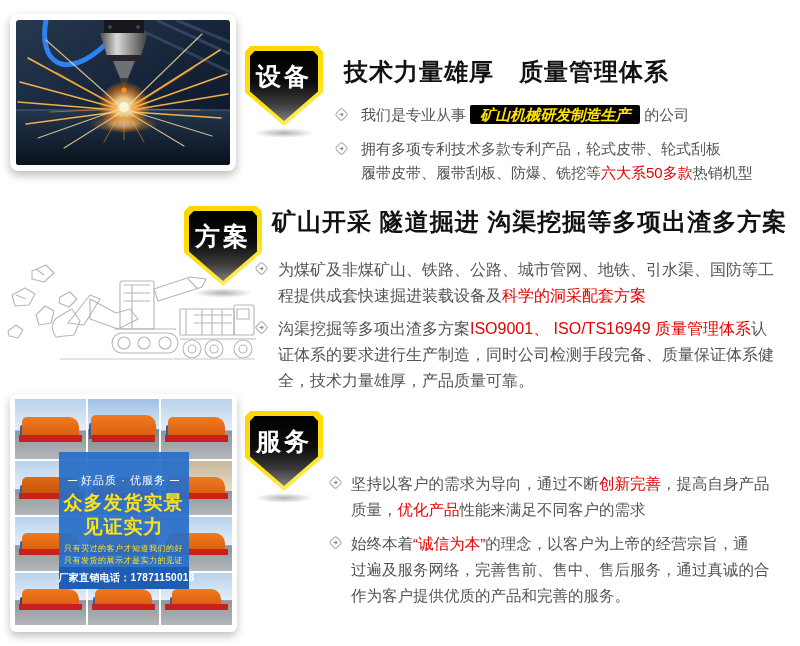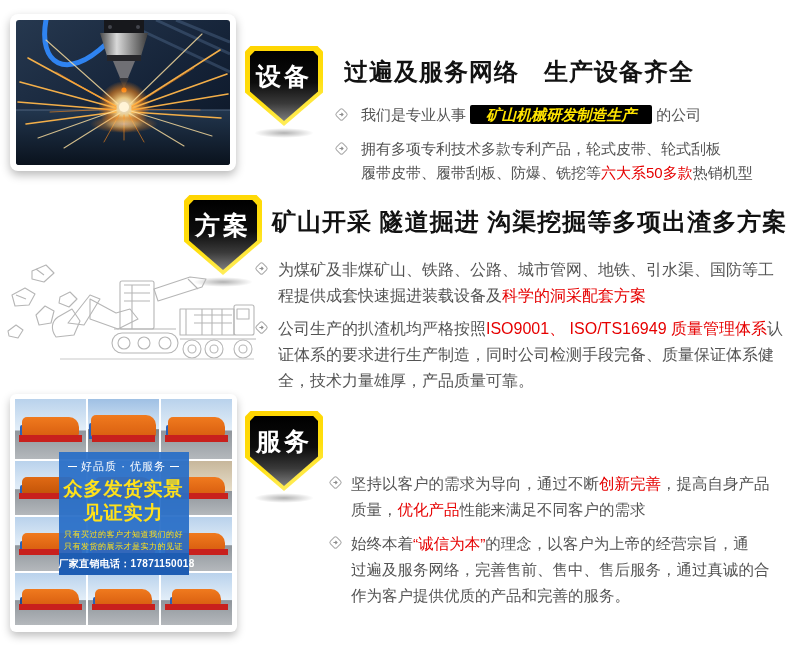--- a/index.html
+++ b/index.html
@@ -33,35 +33,35 @@
 
   
   .sec-heading{position:absolute;color:var(--heading);font-weight:700;font-size:24px;
     letter-spacing:1px;white-space:pre;}
   .bullets{position:absolute;}
   .bullet-row{display:flex;align-items:flex-start;}
   .bullet-ico{flex:0 0 15px;margin-top:4px;}
   .bullet-text{white-space:pre-wrap;color:var(--body);}
   .seg-red{color:var(--red);}
   .seg-chip{background:var(--chip_bg);color:var(--chip_text);font-weight:700;
-    font-style:italic;padding:1px 16px;border-radius:2px;}
+    font-style:italic;padding:1px 10px;border-radius:2px;}
 
   .b1{left:334px;top:103px;width:470px;font-size:15px;line-height:1.55;}
   .b1 .bullet-row{margin-bottom:11px;gap:12px;}
   .b2{left:254px;top:257px;width:555px;font-size:16px;line-height:1.62;}
   .b2 .bullet-row{margin-bottom:7px;gap:9px;}
   .b3{left:328px;top:471px;width:475px;font-size:15.5px;line-height:1.66;}
   .b3 .bullet-row{margin-bottom:9px;gap:8px;}
 
   .h1{left:344px;top:56px;}
   .h2{left:272px;top:206px;}
   .h3{left:336px;top:425px;}
 
   .badge-equip{left:245px;top:46px;}
-  .badge-plan{left:184px;top:195px;}
+  .badge-plan{left:184px;top:206px;}
   .badge-serv{left:245px;top:411px;}
 
   
   .lineart{position:absolute;left:2px;top:253px;}
 
   
   .collage-card{position:absolute;left:10px;top:394px;width:227px;height:238px;
     background:#fff;border-radius:6px;padding:5px;box-shadow:0 4px 9px rgba(0,0,0,.25);}
   .collage-grid{position:relative;width:100%;height:100%;display:grid;
     grid-template-columns:1fr 1fr 1fr;grid-template-rows:60px 54px 54px 52px;gap:2px;}
@@ -73,21 +73,21 @@
   .tile::after{content:"";position:absolute;left:6%;right:6%;top:60%;height:11%;
     background:#c8201d;}
   .tile:nth-child(2){background:linear-gradient(180deg,#9fc0e4 0%,#d7e7f6 50%,#7d8388 51%,#a9adb1 100%);}
   .tile:nth-child(2)::before,.tile:nth-child(8)::before{left:4%;right:4%;top:26%;height:38%;}
   .tile:nth-child(4)::before{background:linear-gradient(180deg,#e06a14,#c35408);}
   .tile:nth-child(6){background:linear-gradient(180deg,#c7b79b 0%,#e6ddc9 55%,#8f959b 56%,#b4b8bc 100%);}
   .tile:nth-child(10)::before{box-shadow:-5px 5px 0 -3px #1f4e96;}
   .tile:nth-child(12)::before{left:16%;right:16%;}
   .overlay{position:absolute;left:50%;top:50%;transform:translate(-50%,-50%);
     width:130px;height:122px;background:rgba(40,110,199,.93);z-index:3;
-    display:flex;flex-direction:column;align-items:center;padding-top:7px;}
+    display:flex;flex-direction:column;align-items:center;padding-top:21px;}
   .overlay-tagline{display:flex;align-items:center;color:#fff;font-size:11px;
     letter-spacing:1px;white-space:nowrap;}
   .overlay-tagline::before,.overlay-tagline::after{content:"";height:1px;width:9px;
     background:#fff;margin:0 4px;}
   .overlay-headline{color:var(--overlay_yellow);font-weight:700;font-size:19px;
     letter-spacing:1px;line-height:1.25;white-space:nowrap;margin-top:3px;}
   .overlay-headline.second{margin-top:0;}
   .overlay-sub{color:var(--overlay_yellow);font-size:8px;letter-spacing:.5px;
     white-space:nowrap;line-height:1.5;text-align:right;}
   .overlay-sub.first{margin-top:4px;}
@@ -177,21 +177,21 @@
       <ellipse cx="108" cy="104" rx="34" ry="9" fill="url(#glow)" opacity=".45"></ellipse>
     </svg>
   </div>
 
   <div class="badge badge-equip">
     <div class="badge-shape"></div>
     <div class="badge-label">设备</div>
     <div class="badge-shadow"></div>
   </div>
 
-  <div class="sec-heading h1">过遍及服务网络　生产设备齐全</div>
+  <div class="sec-heading h1">技术力量雄厚　质量管理体系</div>
 
   <div class="bullets b1">
     <div class="bullet-row">
       <svg class="bullet-ico" width="15" height="15" viewBox="0 0 16 16">
         <rect x="3.2" y="3.2" width="9.6" height="9.6" rx="2" fill="none" stroke="#aaaaaa" stroke-width="1.1" transform="rotate(45 8 8)"></rect>
         <path d="M5.8 8 h3.6 M7.9 6.4 L9.6 8 L7.9 9.6" fill="none" stroke="#8d8d8d" stroke-width="1.1"></path>
       </svg>
       <div class="bullet-text"><span>我们是专业从事 </span><span class="seg-chip">矿山机械研发制造生产</span><span> 的公司</span></div>
     </div>
     <div class="bullet-row">
@@ -219,21 +219,21 @@
         <path d="M5.8 8 h3.6 M7.9 6.4 L9.6 8 L7.9 9.6" fill="none" stroke="#8d8d8d" stroke-width="1.1"></path>
       </svg>
       <div class="bullet-text"><span>为煤矿及非煤矿山、铁路、公路、城市管网、地铁、引水渠、国防等工
 程提供成套快速掘进装载设备及</span><span class="seg-red">科学的洞采配套方案</span></div>
     </div>
     <div class="bullet-row">
       <svg class="bullet-ico" width="15" height="15" viewBox="0 0 16 16">
         <rect x="3.2" y="3.2" width="9.6" height="9.6" rx="2" fill="none" stroke="#aaaaaa" stroke-width="1.1" transform="rotate(45 8 8)"></rect>
         <path d="M5.8 8 h3.6 M7.9 6.4 L9.6 8 L7.9 9.6" fill="none" stroke="#8d8d8d" stroke-width="1.1"></path>
       </svg>
-      <div class="bullet-text"><span>公司生产的扒渣机均严格按照</span><span class="seg-red">ISO9001、 ISO/TS16949 质量管理体系</span><span>认
+      <div class="bullet-text"><span>沟渠挖掘等多项出渣多方案</span><span class="seg-red">ISO9001、 ISO/TS16949 质量管理体系</span><span>认
 证体系的要求进行生产制造，同时公司检测手段完备、质量保证体系健
 全，技术力量雄厚，产品质量可靠。</span></div>
     </div>
   </div>
 
   <svg class="lineart" width="255" height="138" viewBox="0 0 255 138" fill="none" stroke="#b6b6b6" stroke-width="1.1" stroke-linejoin="round">
 
     <g>
       <path d="M30 18 l14 -6 l8 8 l-10 9 l-12 -3 z M34 16 l8 6"></path>
       <path d="M10 42 l13 -7 l10 6 l-6 11 l-14 1 z M14 42 l10 4"></path>

